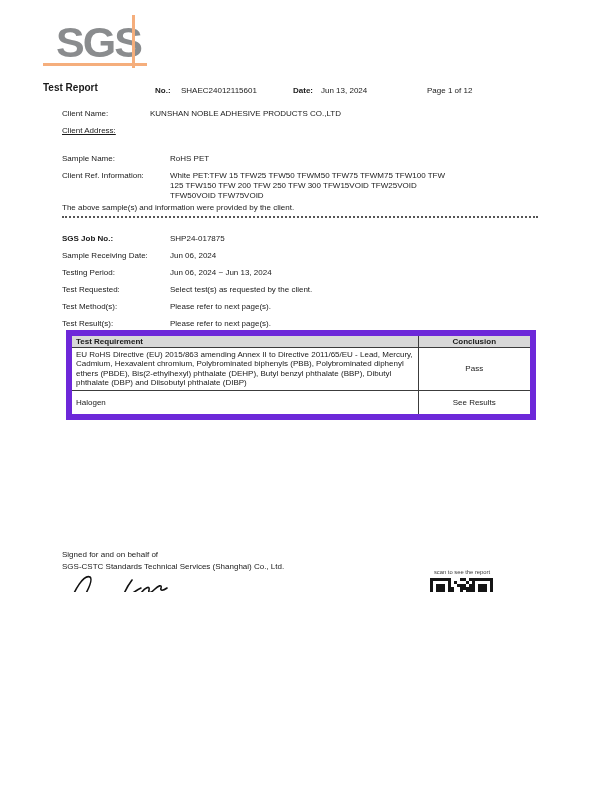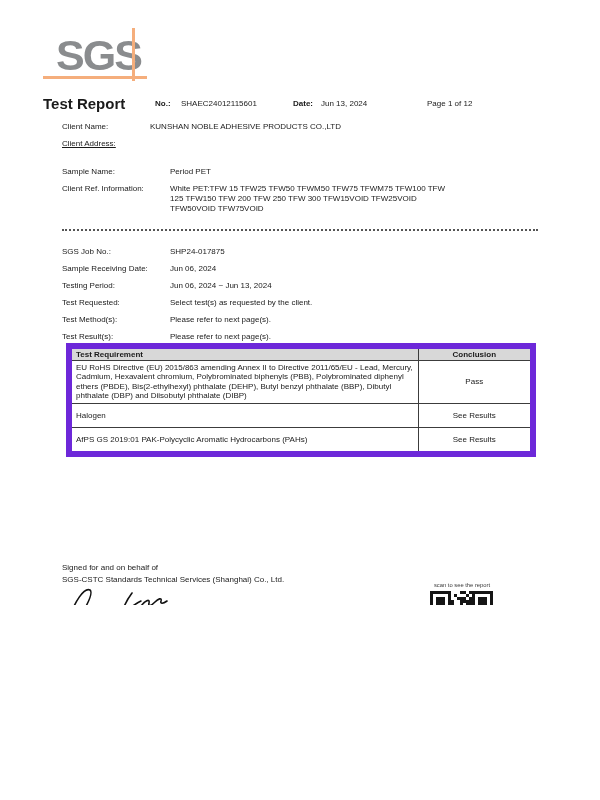--- a/index.html
+++ b/index.html
@@ -1,31 +1,31 @@
 <!DOCTYPE html>
 <html><head>
 <meta charset="utf-8">
 <style>
   * { margin:0; padding:0; box-sizing:border-box; }
   html,body { background:#fff; }
   body { font-family:"Liberation Sans", sans-serif; color:#1a1a1a; }
-  #page { position:relative; width:600px; height:588px; background:#ffffff; overflow:hidden; margin:17px auto; }
+  #page { position:relative; width:600px; height:588px; background:#ffffff; overflow:hidden; margin:4px auto; }
 
   .abs { position:absolute; }
   .t8 { font-size:8px; line-height:1.25; }
   .bold { font-weight:bold; }
   .pre { white-space:pre-line; }
 
   
   .logo-text { left:56px; top:17px; font-size:43px; font-weight:bold; color:#8a8c8e; letter-spacing:-2px; line-height:1; }
   .logo-hline { left:43px; top:59px; width:104px; height:2.5px; background:#f5ae7c; }
   .logo-vline { left:132px; top:11px; width:2.5px; height:53px; background:#f5ae7c; }
 
   
-  .title { left:43px; top:78px; font-size:15px; font-weight:bold;text-align:right; }
+  .title { left:43px; top:78px; font-size:10px; font-weight:bold;text-align:right; }
 
   
   .dotted { left:62px; top:212px; width:476px; border-top:2px dotted #555; height:0; }
 
   
   .req-table { position:absolute; left:66px; top:326px; width:464px; border-collapse:collapse; table-layout:fixed; font-size:8px; }
   .req-table th, .req-table td { border:1.2px solid #3c3c3c; vertical-align:middle; }
   .req-table th { background:#d8d8d8; font-weight:bold; height:13px; text-align:left; padding:1px 4px; }
   .req-table th.center, .req-table td.center { text-align:center; }
   .req-table td { padding:2px 4px; line-height:9.4px; }
@@ -72,27 +72,28 @@
   <div class="abs t8" style="left:181px; top:82px;">SHAEC24012115601</div>
   <div class="abs t8 bold" style="left:293px; top:82px;">Date:</div>
   <div class="abs t8" style="left:321px; top:82px;">Jun 13, 2024</div>
   <div class="abs t8" style="left:427px; top:82px;">Page 1 of 12</div>
 
   <div class="abs t8" style="left:62px; top:105px;">Client Name:</div>
   <div class="abs t8" style="left:122px; top:105px;padding-left:28px;">KUNSHAN NOBLE ADHESIVE PRODUCTS CO.,LTD</div>
   <div class="abs t8" style="left:62px; top:122px;text-decoration:underline;">Client Address:</div>
 
   <div class="abs t8" style="left:62px; top:150px;">Sample Name:</div>
-  <div class="abs t8" style="left:170px; top:150px;">Period PET</div>
+  <div class="abs t8" style="left:170px; top:150px;">RoHS PET</div>
   <div class="abs t8" style="left:62px; top:167px;">Client Ref. Information:</div>
   <div class="abs t8" style="left:170px; top:167px; width:277px; line-height:10px;">White PET:TFW 15 TFW25 TFW50 TFWM50 TFW75 TFWM75 TFW100 TFW 125 TFW150 TFW 200 TFW 250 TFW 300 TFW15VOID TFW25VOID TFW50VOID TFW75VOID</div>
+  <div class="abs t8" style="left:62px; top:199px;">The above sample(s) and information were provided by the client.</div>
 
   <div class="abs dotted"></div>
 
-  <div class="abs t8" style="left:62px; top:230px;">SGS Job No.:</div>
+  <div class="abs t8" style="left:62px; top:230px;font-weight:bold;">SGS Job No.:</div>
   <div class="abs t8" style="left:170px; top:230px;">SHP24-017875</div>
   <div class="abs t8" style="left:62px; top:247px;">Sample Receiving Date:</div>
   <div class="abs t8" style="left:170px; top:247px;">Jun 06, 2024</div>
   <div class="abs t8" style="left:62px; top:264px;">Testing Period:</div>
   <div class="abs t8" style="left:170px; top:264px;">Jun 06, 2024 ~ Jun 13, 2024</div>
   <div class="abs t8" style="left:62px; top:281px;">Test Requested:</div>
   <div class="abs t8" style="left:170px; top:281px;">Select test(s) as requested by the client.</div>
   <div class="abs t8" style="left:62px; top:298px;">Test Method(s):</div>
   <div class="abs t8" style="left:170px; top:298px;">Please refer to next page(s).</div>
   <div class="abs t8" style="left:62px; top:315px;">Test Result(s):</div>
@@ -107,24 +108,20 @@
         <tr>
       <th>Test Requirement</th>
       <th class="center">Conclusion</th>
     </tr>
     <tr>
       <td>EU RoHS Directive (EU) 2015/863 amending Annex II to Directive 2011/65/EU - Lead, Mercury, Cadmium, Hexavalent chromium, Polybrominated biphenyls (PBB), Polybrominated diphenyl ethers (PBDE), Bis(2-ethylhexyl) phthalate (DEHP), Butyl benzyl phthalate (BBP), Dibutyl phthalate (DBP) and Diisobutyl phthalate (DIBP)</td>
       <td class="center">Pass</td>
     </tr>
     <tr class="rowpad">
       <td>Halogen</td>
-      <td class="center">See Results</td>
-    </tr>
-    <tr class="rowpad">
-      <td>AfPS GS 2019:01 PAK-Polycyclic Aromatic Hydrocarbons (PAHs)</td>
       <td class="center">See Results</td>
     </tr>
   </tbody>
     </table>
 
   <div class="abs t8" style="left:62px; top:546px;">Signed for and on behalf of</div>
   <div class="abs t8" style="left:62px; top:558px;">SGS-CSTC Standards Technical Services (Shanghai) Co., Ltd.</div>
   <svg class="abs" style="left:60px; top:566px;" width="130" height="52" viewBox="0 0 130 52">
     <g fill="none" stroke="#111" stroke-width="1.6" stroke-linecap="round">
       <path d="M10,34 C14,20 24,4 30,7 C34,10 26,24 20,34 C14,44 8,50 12,49 C18,47 24,38 28,33"></path>

